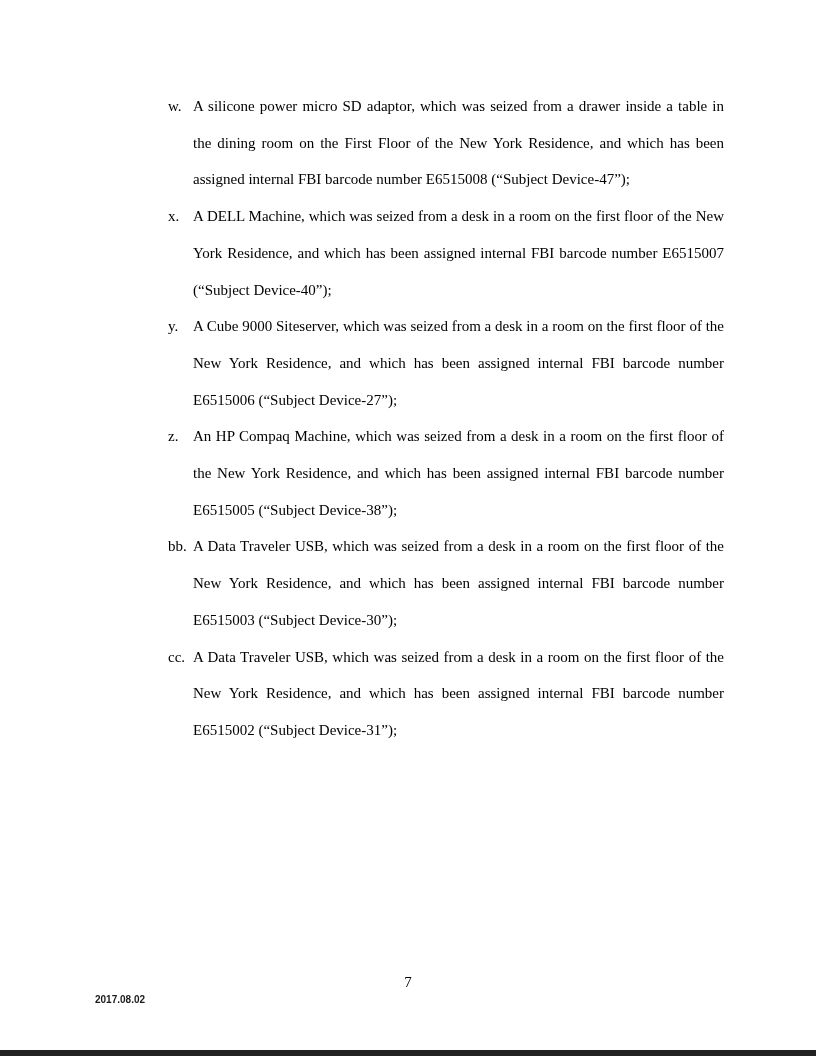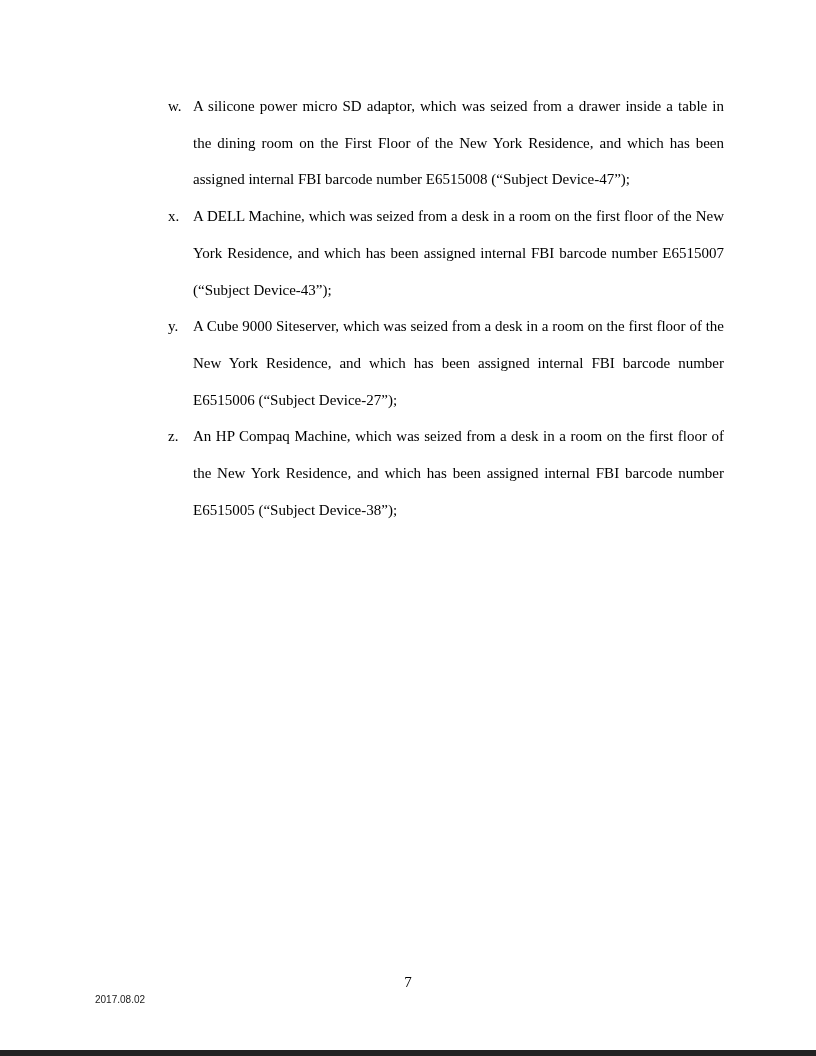--- a/index.html
+++ b/index.html
@@ -49,20 +49,21 @@
     font-size: 15px;
     line-height: 20px;
   }
   .footer-stamp {
     position: absolute;
     top: 994px;
     left: 95px;
     font-size: 10px;
     font-family: "Liberation Sans", "DejaVu Sans", sans-serif;
     color: #1a1a1a;
+    font-weight: bold;
   }
   .page-bottom-edge {
     position: absolute;
     bottom: 0;
     left: 0;
     width: 100%;
     height: 6px;
     background: #222222;
   }
 </style>
@@ -73,35 +74,43 @@
 
   <div class="content">
 
     <div class="item">
       <span class="label">w.</span>
       <span class="text">A silicone power micro SD adaptor, which was seized from a drawer inside a table in the dining room on the First Floor of the New York Residence, and which has been assigned internal FBI barcode number E6515008 (“Subject Device-47”);</span>
     </div>
 
     <div class="item">
       <span class="label">x.</span>
-      <span class="text">A DELL Machine, which was seized from a desk in a room on the first floor of the New York Residence, and which has been assigned internal FBI barcode number E6515007 (“Subject Device-43”);</span>
+      <span class="text">A DELL Machine, which was seized from a desk in a room on the first floor of the New York Residence, and which has been assigned internal FBI barcode number E6515007 (“Subject Device-40”);</span>
     </div>
 
     <div class="item">
       <span class="label">y.</span>
       <span class="text">A Cube 9000 Siteserver, which was seized from a desk in a room on the first floor of the New York Residence, and which has been assigned internal FBI barcode number E6515006 (“Subject Device-27”);</span>
     </div>
 
     <div class="item">
       <span class="label">z.</span>
       <span class="text">An HP Compaq Machine, which was seized from a desk in a room on the first floor of the New York Residence, and which has been assigned internal FBI barcode number E6515005 (“Subject Device-38”);</span>
     </div>
 
 
+    <div class="item">
+      <span class="label">bb.</span>
+      <span class="text">A Data Traveler USB, which was seized from a desk in a room on the first floor of the New York Residence, and which has been assigned internal FBI barcode number E6515003 (“Subject Device-30”);</span>
+    </div>
 
+    <div class="item">
+      <span class="label">cc.</span>
+      <span class="text">A Data Traveler USB, which was seized from a desk in a room on the first floor of the New York Residence, and which has been assigned internal FBI barcode number E6515002 (“Subject Device-31”);</span>
+    </div>
 
   </div>
 
   <div class="page-number">7</div>
 
   <div class="footer-stamp">2017.08.02</div>
 
   <div class="page-bottom-edge"></div>
 
 </div>

